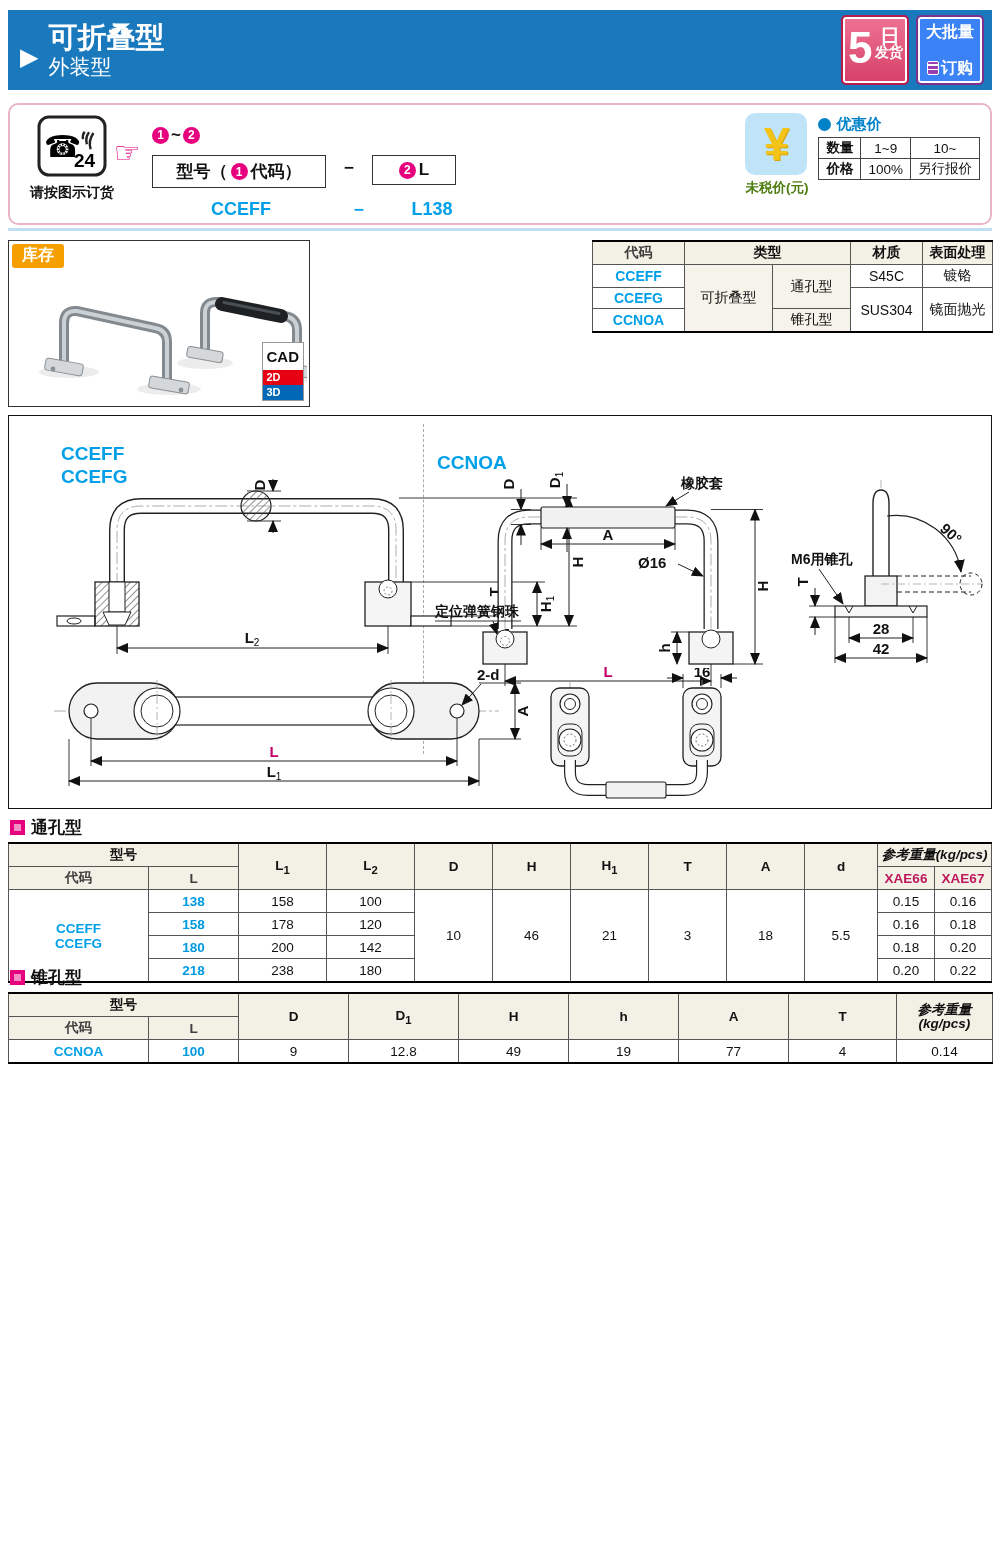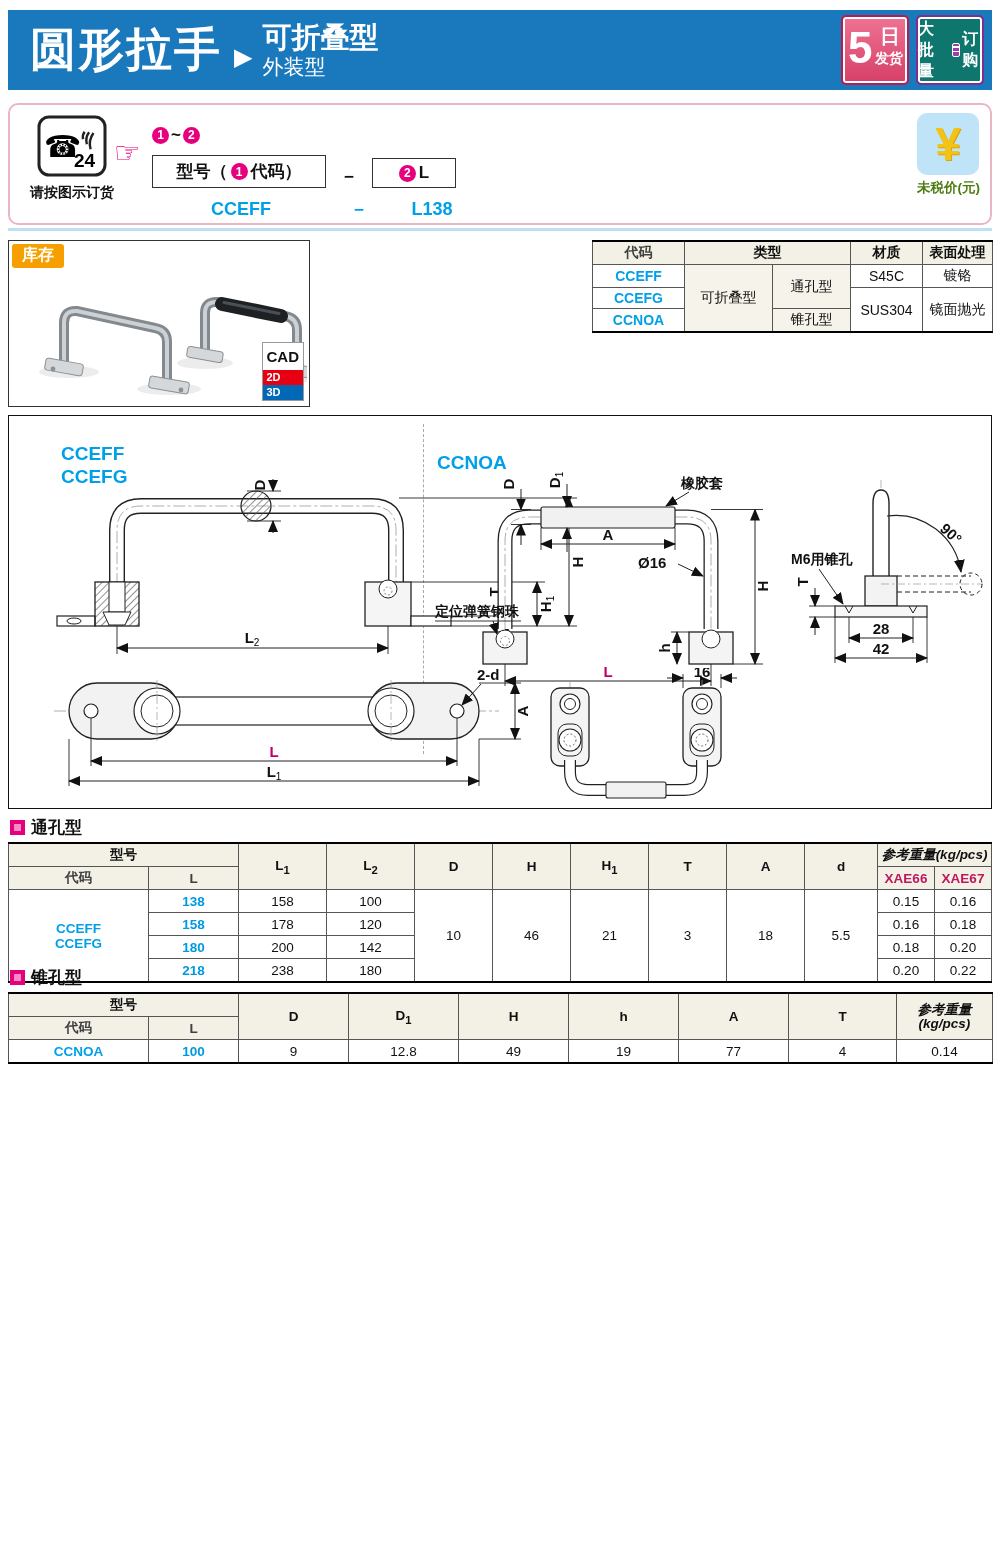--- a/index.html
+++ b/index.html
@@ -12,34 +12,34 @@
   .hdr-title{font-size:46px;font-weight:bold;color:#fff;margin-left:22px;letter-spacing:2px;}
   .hdr-arrow{color:#fff;font-size:24px;margin:14px 10px 0 12px;}
   .hdr-sub{display:flex;flex-direction:column;color:#fff;line-height:1.1;}
   .hdr-sub .s1{font-size:29px;font-weight:bold;}
   .hdr-sub .s2{font-size:21px;margin-top:2px;}
   .badges{margin-left:auto;display:flex;gap:7px;margin-right:8px;}
   .badge{width:64px;height:66px;border-radius:5px;position:relative;color:#fff;box-shadow:inset 0 0 0 2px #fff;}
   .b5{background:linear-gradient(#ee7392,#d63f68);border:2px solid #b81c4e;}
   .b5 .five{position:absolute;left:5px;top:0px;font-size:44px;font-weight:bold;line-height:62px;}
   .b5 .ri{position:absolute;right:7px;top:6px;font-size:20px;font-weight:bold;}
-  .b5 .fh{position:absolute;right:4px;bottom:15px;font-size:14px;font-weight:bold;}
-  .bbulk{background:#0f766e;border:2px solid #7c2f8c;display:flex;flex-direction:row;align-items:center;justify-content:center;gap:15px;}
+  .b5 .fh{position:absolute;right:4px;bottom:21px;font-size:14px;font-weight:bold;}
+  .bbulk{background:#3b82f6;border:2px solid #7c2f8c;display:flex;flex-direction:column;align-items:center;justify-content:center;gap:15px;}
   .bbulk .l1{font-size:16px;font-weight:bold;}
   .bbulk .l2{font-size:16px;font-weight:bold;display:flex;align-items:center;gap:2px;}
   .bulk-ic{display:inline-block;width:10px;height:12px;border:1.5px solid #fff;border-radius:2px;background:linear-gradient(#9b3fae 20%,#fff 20%,#fff 35%,#9b3fae 35%,#9b3fae 55%,#fff 55%,#fff 70%,#9b3fae 70%);}
 
   
   .panel{position:absolute;left:8px;top:103px;width:980px;height:118px;border:2px solid #eab6c3;border-radius:10px;background:#fff;}
   .phone-wrap{position:absolute;left:16px;top:10px;width:92px;text-align:center;}
   .phone-cap{font-size:14px;font-weight:bold;margin-top:3px;}
   .finger{position:absolute;left:104px;top:30px;color:#e6007e;font-size:30px;font-weight:bold;}
   .inst-row{position:absolute;left:142px;top:20px;display:flex;align-items:center;gap:2px;font-size:17px;font-weight:bold;}
   .cnum{display:inline-flex;width:17px;height:17px;border-radius:50%;background:#e6007e;color:#fff;font-size:12px;font-weight:bold;align-items:center;justify-content:center;flex:none;}
-  .fmt-row{position:absolute;left:142px;top:50px;display:flex;align-items:flex-end;}
+  .fmt-row{position:absolute;left:142px;top:50px;display:flex;align-items:flex-start;}
   .fmt-box{border:1.5px solid #333;padding:4px 12px;font-size:17px;font-weight:bold;display:flex;align-items:center;gap:3px;}
   .fmt-dash{font-size:18px;font-weight:bold;margin:0 14px;}
   .ex-row{position:absolute;left:142px;top:92px;display:flex;align-items:center;color:#00a0e9;font-size:18px;font-weight:bold;}
   .ex-m{width:178px;text-align:center;}
   .ex-d{width:58px;text-align:center;}
   .ex-c{width:88px;text-align:center;}
   
   .price{position:absolute;right:10px;top:8px;display:flex;gap:10px;}
   .ybox-wrap{text-align:center;}
   .ybox{width:62px;height:62px;background:#bfe3f7;border-radius:10px;display:flex;align-items:center;justify-content:center;font-size:46px;font-weight:bold;color:#f3c318;text-shadow:1px 1px 0 #d9a50a;}
@@ -105,21 +105,20 @@
       <marker id="ar" markerWidth="12" markerHeight="10" refX="11" refY="5" orient="auto-start-reverse">
           <path d="M0,0L12,5L0,10z" fill="#111"></path>
         </marker>
       <pattern id="hch" width="5" height="5" patternUnits="userSpaceOnUse" patternTransform="rotate(45)">
           <line x1="0" y1="0" x2="0" y2="5" stroke="#555" stroke-width="1.3"></line>
         </pattern>
     </defs>
   </svg>
 
   <div class="hdr">
-    <div class="hdr-title">圆形拉手</div>
     <div class="hdr-arrow">▶</div>
     <div class="hdr-sub">
       <span class="s1">可折叠型</span>
       <span class="s2">外装型</span>
     </div>
     <div class="badges">
       <div class="badge b5">
         <span class="five">5</span>
         <span class="ri">日</span>
         <span class="fh">发货</span>
@@ -164,20 +163,40 @@
     </div>
     <div class="ex-row">
       <span class="ex-m">CCEFF</span>
       <span class="ex-d">－</span>
       <span class="ex-c">L138</span>
     </div>
     <div class="price">
       <div class="ybox-wrap">
         <div class="ybox">¥</div>
         <div class="tax">未税价(元)</div>
+      </div>
+      <div class="ptab-wrap">
+        <div class="ptitle">
+            <span class="pdot"></span>
+            <span>优惠价</span>
+          </div>
+        <table class="ptab">
+          <tbody>
+              <tr>
+            <td class="pl">数量</td>
+            <td>1~9</td>
+            <td>10~</td>
+          </tr>
+          <tr>
+            <td class="pl">价格</td>
+            <td>100%</td>
+            <td>另行报价</td>
+          </tr>
+        </tbody>
+          </table>
       </div>
     </div>
   </div>
   <div class="blue-rule"></div>
 
   <div class="photo">
     <div class="stock-badge">库存</div>
     <svg width="298" height="163" viewBox="0 0 298 163">
       <ellipse cx="60" cy="131" rx="30" ry="6" fill="#ececec"></ellipse>
       <ellipse cx="160" cy="148" rx="32" ry="6" fill="#ececec"></ellipse>

